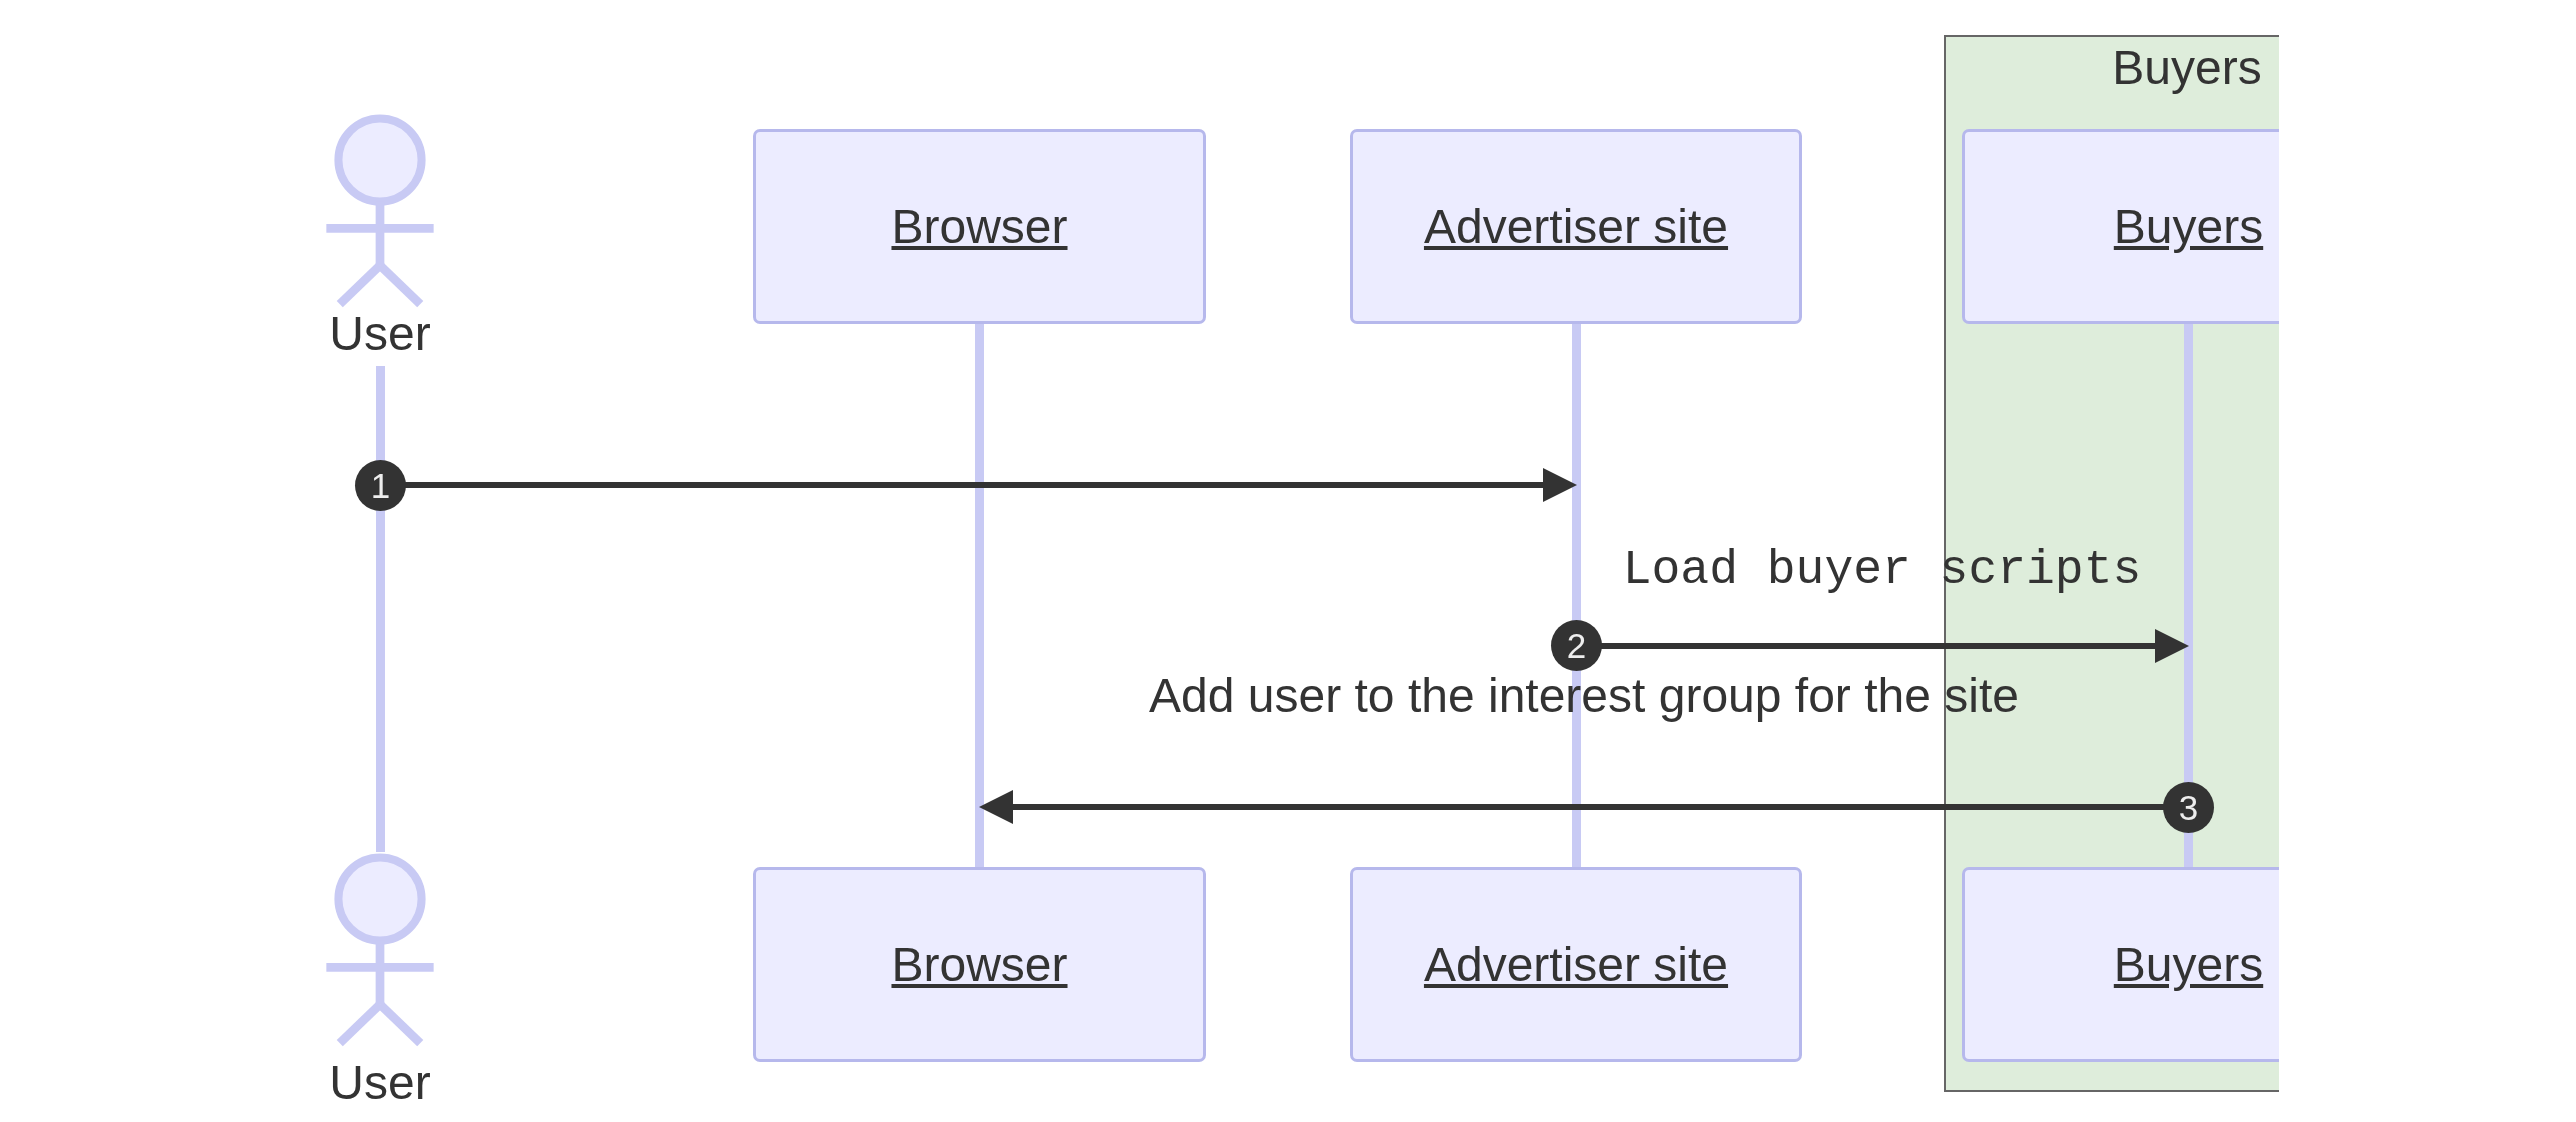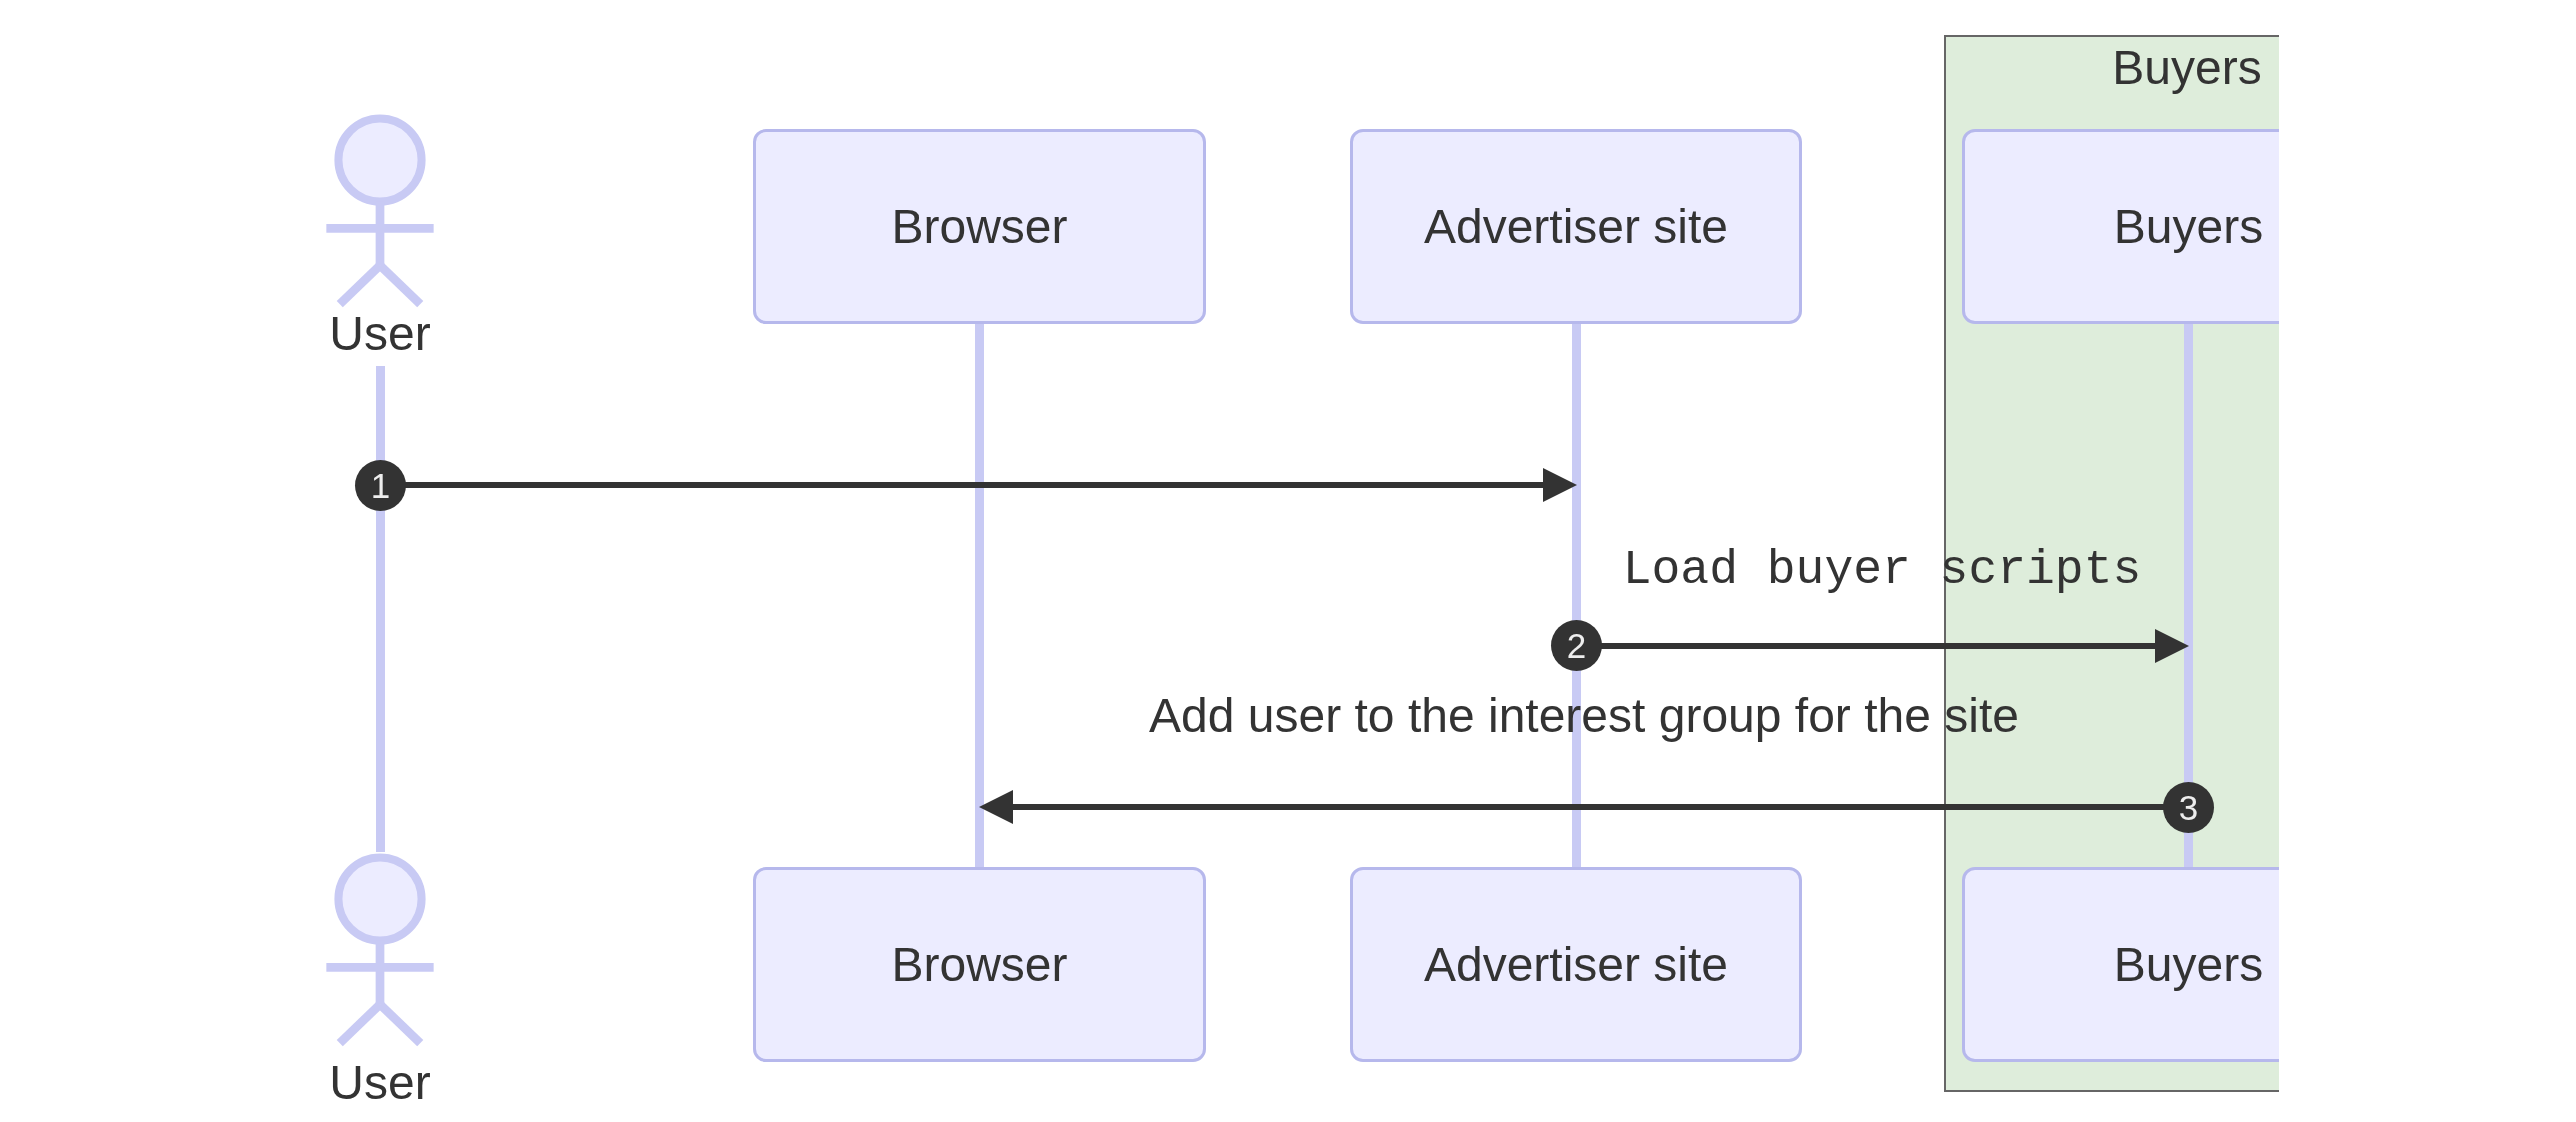--- a/index.html
+++ b/index.html
@@ -22,26 +22,27 @@
     position: absolute;
     width: 8.7px;
     background: var(--lifeline, #C8CAF4);
   }
   .actor-box {
     position: absolute;
     box-sizing: border-box;
     height: 195px;
     background: var(--actor-fill, #ECECFF);
     border: 3.4px solid var(--actor-border, #B6B8EC);
-    border-radius: 13px;
+    border-radius: 7px;
     display: flex;
     align-items: center;
     justify-content: center;
     font-size: 48px;
     white-space: nowrap;
+    text-decoration: underline;
   }
   .label {
     position: absolute;
     font-size: 48px;
     line-height: 48px;
     white-space: nowrap;
     transform: translateX(-50%);
   }
   .msg-line {
     position: absolute;
@@ -122,21 +123,21 @@
     <span>1</span>
   </div>
 
   <div class="label" style="left:1882px; top:546px;font-family:Liberation Mono, monospace;">Load buyer scripts</div>
   <div class="msg-line" style="left:1576px; top:643px; width:582px;"></div>
   <div class="arrow-right" style="left:2155px; top:629px;"></div>
   <div class="badge" style="left:1551px; top:620px;">
     <span>2</span>
   </div>
 
-  <div class="label" style="left:1584px; top:692px;">Add user to the interest group for the site</div>
+  <div class="label" style="left:1584px; top:672px;">Add user to the interest group for the site</div>
   <div class="msg-line" style="left:1010px; top:804px; width:1179px;"></div>
   <div class="arrow-left" style="left:979px; top:790px;"></div>
   <div class="badge" style="left:2163px; top:782px;">
     <span>3</span>
   </div>
 
   <div class="actor-box" style="left:753px; top:867px; width:453px;">
     <span>Browser</span>
   </div>
   <div class="actor-box" style="left:1350px; top:867px; width:452px;">

